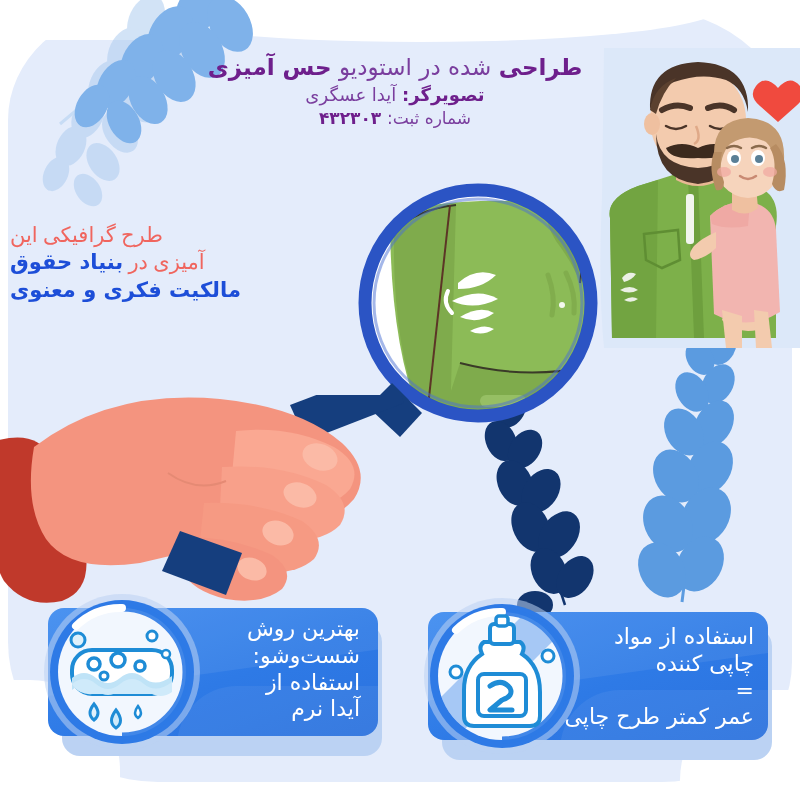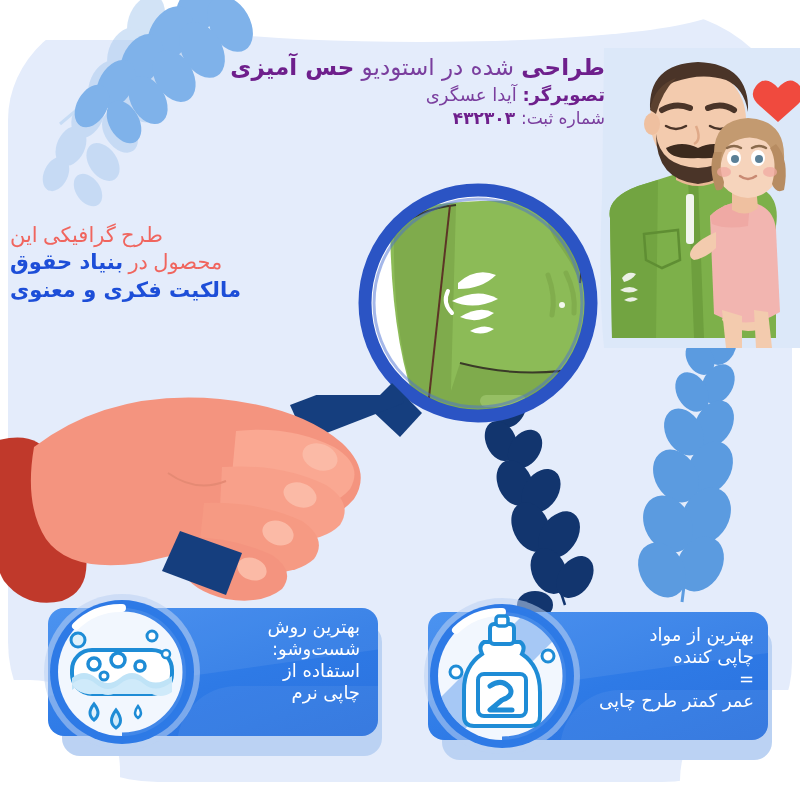--- a/index.html
+++ b/index.html
@@ -61,21 +61,21 @@
   .leaf-svg { position: absolute; }
 
   
   #header-text {
     right: 195px; top: 52px;
     width: 420px;
     text-align: right;
     direction: rtl;
     line-height: 1.34;
   }
-  .hdr-line { white-space: nowrap; }
+  .hdr-line { white-space: nowrap; text-align: center; }
   #hdr-line1 { font-size: 23px; color: #7A3E9E; font-weight: 400; }
   #hdr-line2 { font-size: 18px; color: #7A3E9E; font-weight: 400; }
   #hdr-line3 { font-size: 17px; color: #7A3E9E; font-weight: 400; }
   .hdr-strong { font-weight: 700; color: #6E1F8C; }
 
   
   #copyright-text {
     right: 520px; top: 222px;
     width: 270px;
     text-align: left;
@@ -130,21 +130,21 @@
     border-radius: 60px 0 0 0;
   }
   .badge-text {
     position: absolute;
     top: 8px;
     direction: rtl;
     text-align: right;
     color: #ffffff;
     line-height: 1.22;
   }
-  .bt-line { white-space: nowrap; font-size: 18px; }
+  .bt-line { white-space: nowrap; font-size: 22px; }
   .bt-bold { font-weight: 400; }
   .bt-reg  { font-weight: 400; }
 
   .badge-icon-ring {
     position: absolute;
     left: -6px; top: -16px;
     width: 160px; height: 160px;
   }
 </style>
 </head>
@@ -377,35 +377,35 @@
   </div>
 
   <div class="layer" id="header-text">
     <div class="hdr-line" id="hdr-line1"><span class="hdr-strong">طراحی</span><span> شده در استودیو </span><span class="hdr-strong">حس آمیزی</span></div>
     <div class="hdr-line" id="hdr-line2"><span class="hdr-strong">تصویرگر:</span><span> آیدا عسگری</span></div>
     <div class="hdr-line" id="hdr-line3"><span>شماره ثبت:</span><span class="hdr-strong"> ۴۳۲۳۰۳</span></div>
   </div>
 
   <div class="layer" id="copyright-text">
     <div class="cp-line cp-light">طرح گرافیکی این</div>
-    <div class="cp-line"><span class="cp-light">محصول در </span><span class="cp-bold">بنیاد حقوق</span></div>
+    <div class="cp-line"><span class="cp-light">آمیزی در </span><span class="cp-bold">بنیاد حقوق</span></div>
     <div class="cp-line cp-bold">مالکیت فکری و معنوی</div>
   </div>
 
   <div class="badge" id="badge-wash" style="left:48px; top:608px; width:330px;">
     <div class="badge-shadow"></div>
     <div class="badge-plate">
       <div class="badge-gloss"></div>
       <div class="badge-gloss2"></div>
     </div>
     <div class="badge-text" style="right:18px; width:185px;">
       <div class="bt-line bt-reg">بهترین روش</div>
       <div class="bt-line bt-reg">شست‌وشو:</div>
       <div class="bt-line bt-bold">استفاده از</div>
-      <div class="bt-line bt-bold">چاپی نرم</div>
+      <div class="bt-line bt-bold">آیدا نرم</div>
     </div>
 
     <svg class="badge-icon-ring" viewBox="0 0 160 160">
       <circle cx="80" cy="80" r="78" fill="#BBD2F3" opacity="0.55"></circle>
       <circle cx="80" cy="80" r="72" fill="#2E7AE6"></circle>
       <circle cx="80" cy="80" r="64" fill="#F2F7FE"></circle>
       <path d="M80 16 a64 64 0 0 1 0 128" fill="none" stroke="#2E7AE6" stroke-width="7" opacity="0.9"></path>
       <path d="M34 34 a64 64 0 0 1 46 -18" fill="none" stroke="#FFFFFF" stroke-width="8" stroke-linecap="round"></path>
 
       <rect x="30" y="58" width="100" height="44" rx="20" fill="#FFFFFF" stroke="#1E8CD6" stroke-width="4"></rect>
@@ -426,21 +426,21 @@
     </svg>
   </div>
 
   <div class="badge" id="badge-bleach" style="left:428px; top:612px; width:340px;">
     <div class="badge-shadow"></div>
     <div class="badge-plate">
       <div class="badge-gloss"></div>
       <div class="badge-gloss2"></div>
     </div>
     <div class="badge-text" style="right:14px; width:210px; top:12px;">
-      <div class="bt-line bt-reg">بهترین از مواد</div>
+      <div class="bt-line bt-reg">استفاده از مواد</div>
       <div class="bt-line bt-reg">چاپی کننده</div>
       <div class="bt-line bt-reg">=</div>
       <div class="bt-line bt-bold">عمر کمتر طرح چاپی</div>
     </div>
 
     <svg class="badge-icon-ring" viewBox="0 0 160 160">
       <defs>
         <clipPath id="bleachClip">
             <circle cx="80" cy="80" r="64"></circle>
           </clipPath>

